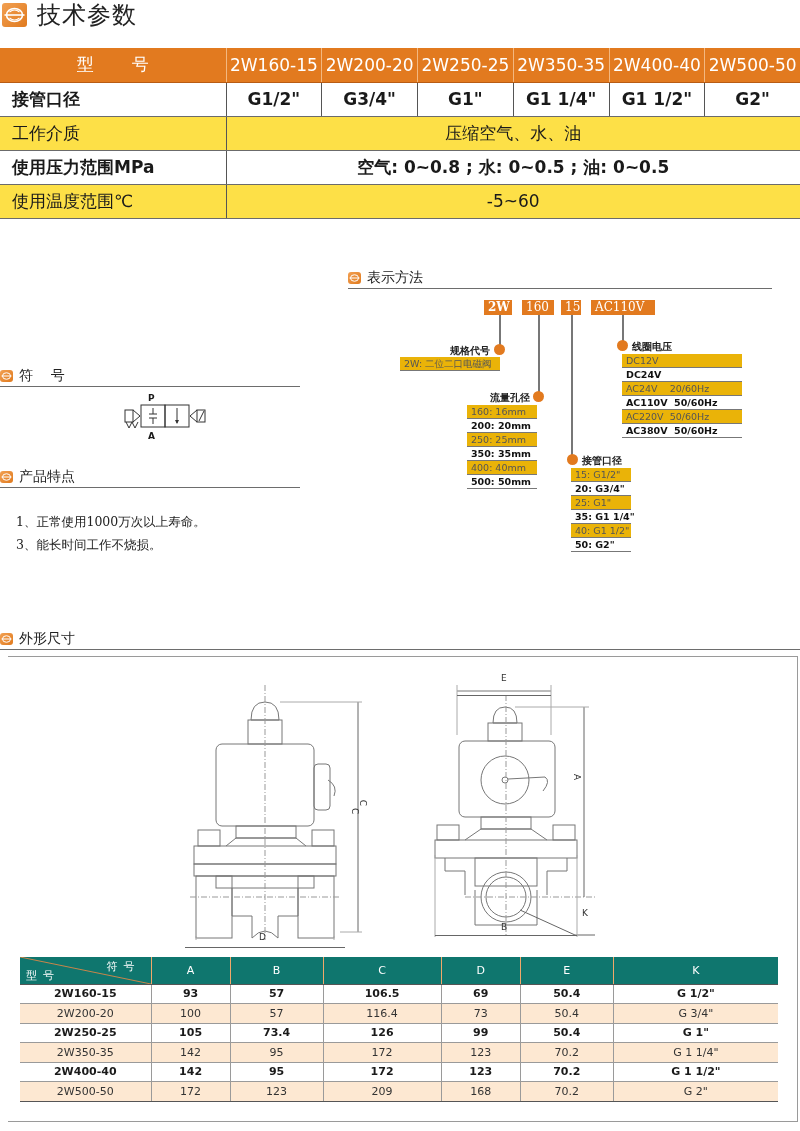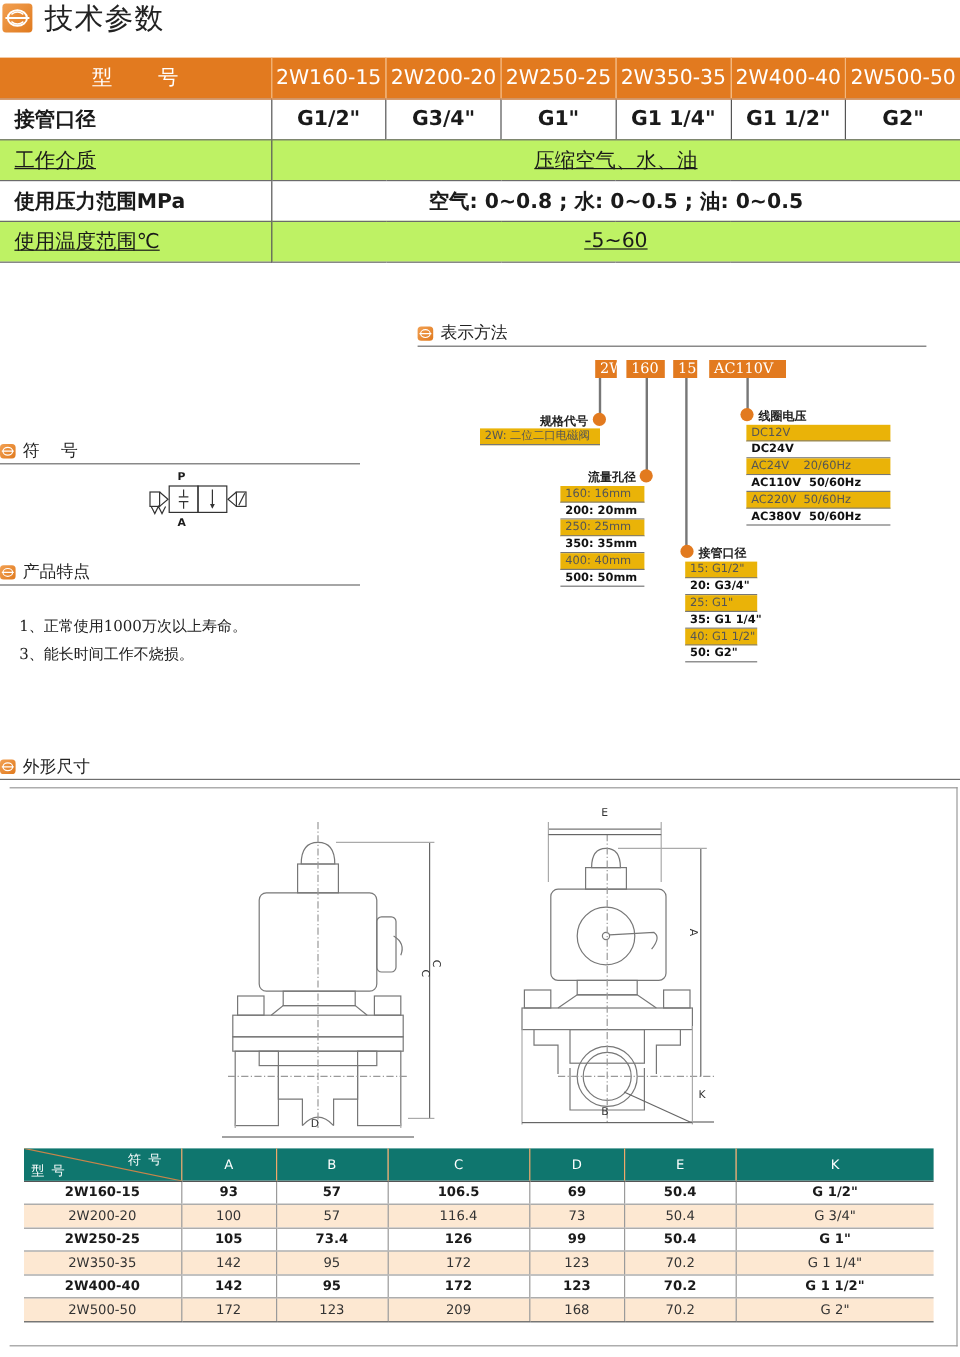--- a/index.html
+++ b/index.html
@@ -15,21 +15,21 @@
   .main-title span.t { font-size: 24px; margin-left: 10px; letter-spacing: 1px; color: #222; font-family: "DejaVu Sans", sans-serif; }
 
   
   .spec { position: absolute; left: 0; top: 48px; width: 800px; border-collapse: collapse; }
   .spec td { height: 34px; border-bottom: 1.5px solid #6b6b6b; font-size: 17px; text-align: center; }
   .spec tr.head td { background: #e27a1f; color: #fff; font-size: 17px; border-bottom: 1.5px solid #b85c14; }
   .spec tr.head td + td { border-left: 1px solid #f3b880; }
   .spec td.lab { text-align: left; padding-left: 12px; width: 226px; border-right: 1.5px solid #555; }
   .spec tr.head td.lab { text-align: center; letter-spacing: 38px; padding-left: 38px; border-right: 1px solid #f3b880; }
   .spec tr.bold td { font-weight: bold; background: #fff; }
-  .spec tr.alt td { background: #bef264; text-decoration: underline; }
+  .spec tr.alt td { background: #fde047; }
   .spec tr.r1 td + td { border-left: 1px solid #555; }
 
   
   .sec { position: absolute; display: flex; align-items: center; height: 22px; border-bottom: 1.5px solid #6d6d6d; }
   .sec .logo-icon { width: 13px; height: 12px; }
   .sec .st { font-size: 14px; margin-left: 6px; color: #222; }
 
   
   .codebox { position: absolute; top: 300px; height: 15px; background: #e27a1f; color: #fff; font-family: "DejaVu Serif", serif; font-size: 12px; line-height: 15px; padding: 0 4px; }
   .vline { position: absolute; width: 1.5px; background: #777; }
@@ -109,21 +109,21 @@
 <div class="sec" style="left:348px; top:267px; width:424px;">
   <span class="logo-icon">
     <svg viewBox="0 0 24 24">
         <ellipse cx="12" cy="12" rx="8" ry="6.5" fill="none" stroke="#fff" stroke-width="2"></ellipse>
         <line x1="2" y1="12" x2="22" y2="12" stroke="#fff" stroke-width="2"></line>
       </svg>
   </span>
   <span class="st">表示方法</span>
 </div>
 
-<div class="codebox" style="left:496px; width:18px;">2W</div>
+<div class="codebox" style="left:484px; width:28px;font-weight:bold;">2W</div>
 <div class="codebox" style="left:522px; width:32px;">160</div>
 <div class="codebox" style="left:561px; width:20px;">15</div>
 <div class="codebox" style="left:591px; width:64px;">AC110V</div>
 
 <div class="vline" style="left:499px; top:315px; height:35px;"></div>
 <div class="vline" style="left:538px; top:315px; height:82px;"></div>
 <div class="vline" style="left:571px; top:315px; height:140px;"></div>
 <div class="vline" style="left:622px; top:315px; height:30px;"></div>
 
 <div class="dot" style="left:494px; top:344px;"></div>

